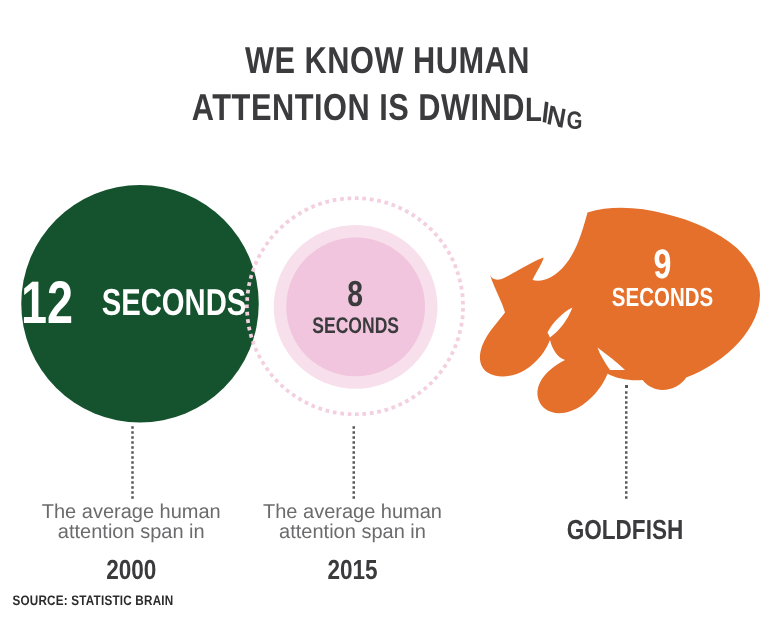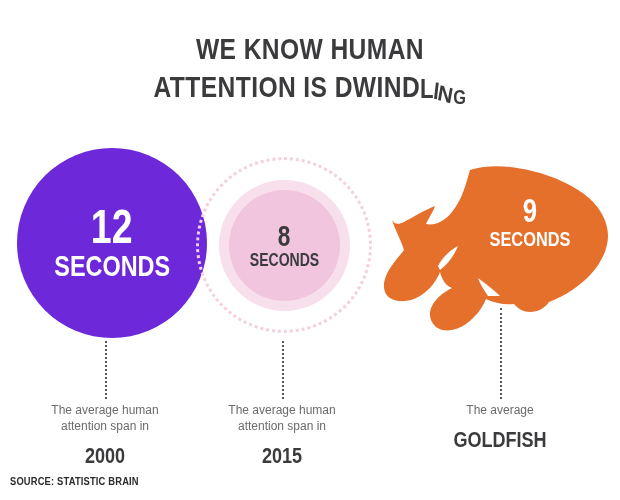--- a/index.html
+++ b/index.html
@@ -51,23 +51,23 @@
   .dw-g  { font-size: 20px; transform: rotate(3deg) translateY(7px); }
 
   
   #circle-2000 {
     position: absolute;
     left: 17px;
     top: 148px;
     width: 190px;
     height: 190px;
     border-radius: 50%;
-    background: #6d28d9;
+    background: #14532d;
     display: flex;
-    flex-direction: column;
+    flex-direction: row;
     align-items: center;
     justify-content: center;
     color: #ffffff;
   }
   .big-num {
     font-family: "Liberation Sans Narrow", "Liberation Sans", sans-serif;
     font-weight: bold;
     display: block;
     transform: scaleX(0.78);
   }
@@ -149,21 +149,21 @@
 
   
   .caption {
     position: absolute;
     top: 402px;
     text-align: center;
     color: #58585a;
   }
   .caption-text {
     font-family: "Liberation Sans", sans-serif;
-    font-size: 12px;
+    font-size: 16px;
     line-height: 16px;
     display: block;
     color: #6b6b6d;
   }
   .caption-key {
     display: block;
     margin-top: 10px;
     font-family: "Liberation Sans Narrow", "Liberation Sans", sans-serif;
     font-weight: bold;
     font-size: 22px;
@@ -267,19 +267,18 @@
     <span class="caption-key">2000</span>
   </div>
 
   <div class="caption" id="caption-2015">
     <span class="caption-text">The average human</span>
     <span class="caption-text">attention span in</span>
     <span class="caption-key">2015</span>
   </div>
 
   <div class="caption" id="caption-goldfish">
-    <span class="caption-text">The average</span>
     <span class="caption-key">GOLDFISH</span>
   </div>
 
   <div id="source">SOURCE: STATISTIC BRAIN</div>
 
 </div>
 
 </body></html>

